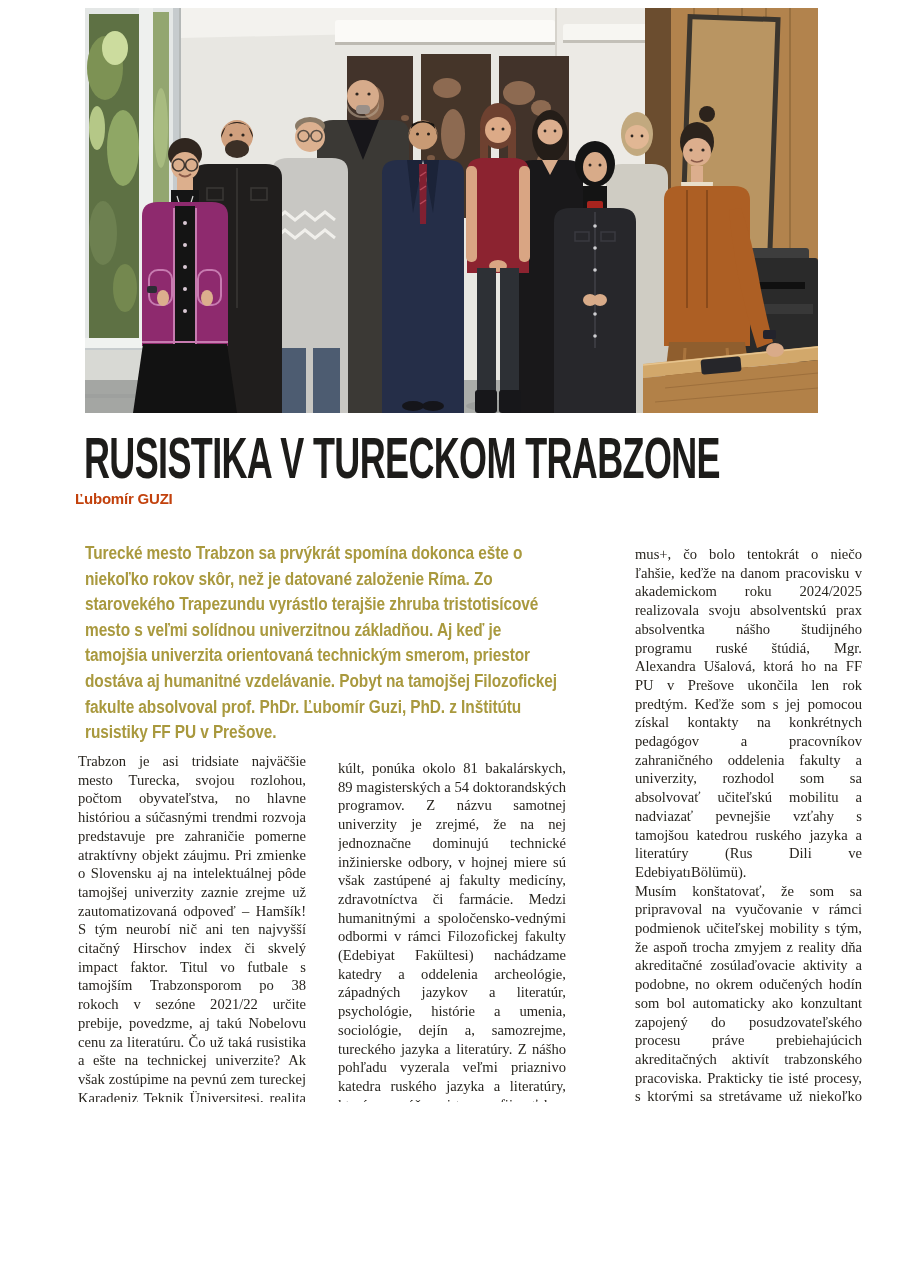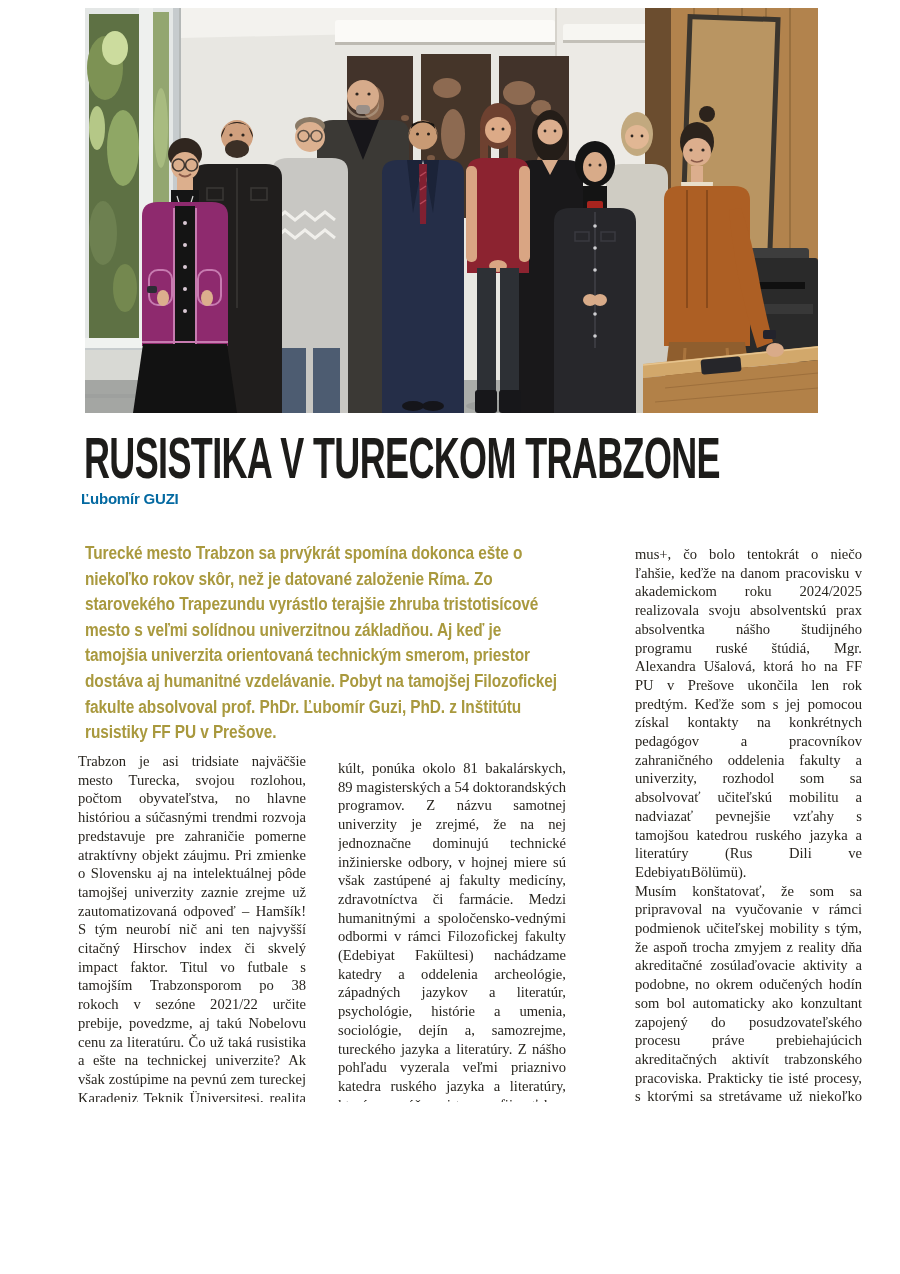--- a/index.html
+++ b/index.html
@@ -2,22 +2,22 @@
 <html><head>
 <meta charset="utf-8">
 <style>
   html,body{margin:0;padding:0;background:#ffffff;}
   .page{position:relative;width:900px;height:1102px;background:#ffffff;overflow:hidden;
         font-family:"Liberation Sans",sans-serif;padding-left:36px;}
   .photo{position:absolute;left:85px;top:8px;width:733px;height:405px;overflow:hidden;}
   .headline{position:absolute;left:84px;top:424px;margin:0;white-space:nowrap;
         font-family:"Liberation Sans",sans-serif;font-weight:700;font-size:58px;
         letter-spacing:-1px;color:#1d1c1a;transform:scaleX(0.62);transform-origin:0 0;}
-  .author{position:absolute;left:81px;top:490px;font-size:15px;font-weight:700;
-        letter-spacing:-0.2px;color:#0369a1;}
+  .author{position:absolute;left:75px;top:490px;font-size:15px;font-weight:700;
+        letter-spacing:-0.2px;color:#c2410c;}
   .lead{position:absolute;left:85px;top:541px;width:562px;
         font-size:18px;line-height:25.6px;font-weight:700;letter-spacing:-0.1px;
         color:#a9993e;transform:scaleX(0.857);transform-origin:0 0;text-align:left;}
   .bodycol{position:absolute;font-family:"Liberation Serif",serif;font-size:14.6px;
         line-height:18.7px;color:#28251f;text-align:justify;overflow:hidden;}
   .bodycol p{margin:0;}
   .col1{left:78px;top:752px;width:228px;height:442px;}
   .col2{left:338px;top:752px;width:228px;height:442px;margin-top:7px;}
   .col3{left:591px;top:545px;width:227px;height:650px;margin-left:44px;}
   .footer{position:absolute;left:85px;top:1226px;width:733px;height:18px;font-size:13.5px;}

